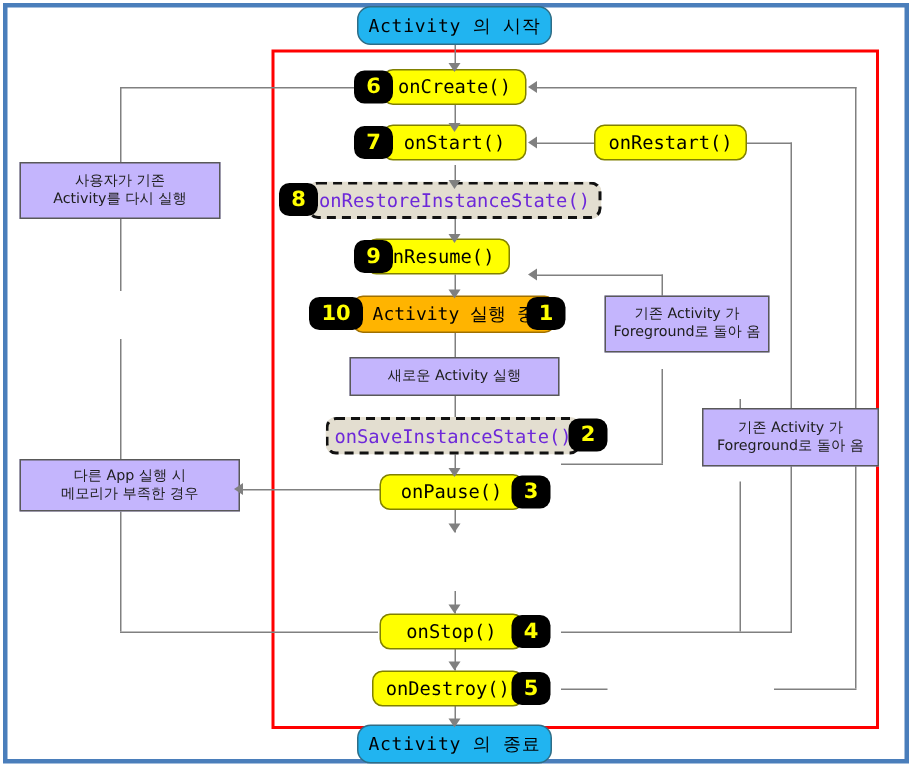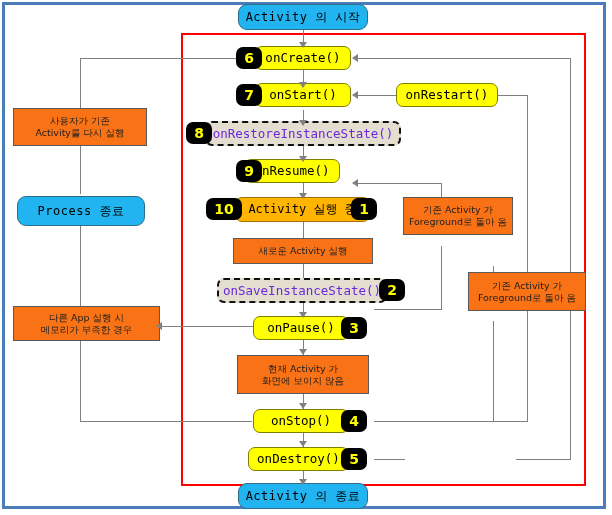--- a/index.html
+++ b/index.html
@@ -71,21 +71,21 @@
   }
   .n-dashed {
     background: #e3ded0;
     border: 2px dashed #111111;
     border-radius: 7px;
     color: #6d28d9;
     font-size: 12.5px;
     font-family: "DejaVu Sans Mono", "Liberation Mono", monospace;
   }
   .n-plain {
-    background: #f97316;
+    background: #c4b5fd;
     border: 1px solid #595959;
     color: #202020;
     font-size: 9.5px;
   }
   .n-red {
     background: #ff0000;
     border: 1px solid #808080;
     color: #000000;
     font-size: 9px;
     font-weight: bold;
@@ -250,24 +250,20 @@
   <div class="node n-dashed" style="left:217px; top:278px; width:170px; height:25px;align-items:center;">
     <span>onSaveInstanceState()</span>
   </div>
   <div class="badge" style="left:379px; top:279px; width:26px;">2</div>
 
   <div class="node n-yellow" style="left:253px; top:316px; width:96px; height:24px;">
     <span>onPause()</span>
   </div>
   <div class="badge" style="left:341px; top:317px; width:26px;">3</div>
 
-  <div class="node n-plain" style="left:237px; top:355px; width:132px; height:39px;">
-    <span>현재 Activity 가
-화면에 보이지 않음</span>
-  </div>
 
   <div class="node n-yellow" style="left:253px; top:409px; width:96px; height:24px;">
     <span>onStop()</span>
   </div>
   <div class="badge" style="left:341px; top:410px; width:26px;">4</div>
 
   <div class="node n-yellow" style="left:248px; top:447px; width:101px; height:24px;">
     <span>onDestroy()</span>
   </div>
   <div class="badge" style="left:341px; top:448px; width:26px;">5</div>
@@ -278,23 +274,20 @@
 
   <div class="node n-yellow" style="left:396px; top:83px; width:102px; height:24px;">
     <span>onRestart()</span>
   </div>
 
   <div class="node n-plain" style="left:13px; top:108px; width:134px; height:38px;">
     <span>사용자가 기존
 Activity를 다시 실행</span>
   </div>
 
-  <div class="node n-blue" style="left:17px; top:196px; width:128px; height:30px; font-size:12px;">
-    <span>Process 종료</span>
-  </div>
 
   <div class="node n-plain" style="left:13px; top:306px; width:147px; height:35px;">
     <span>다른 App 실행 시
 메모리가 부족한 경우</span>
   </div>
 
   <div class="node n-plain" style="left:403px; top:197px; width:110px; height:38px;">
     <span>기존 Activity 가
 Foreground로 돌아 옴</span>
   </div>

